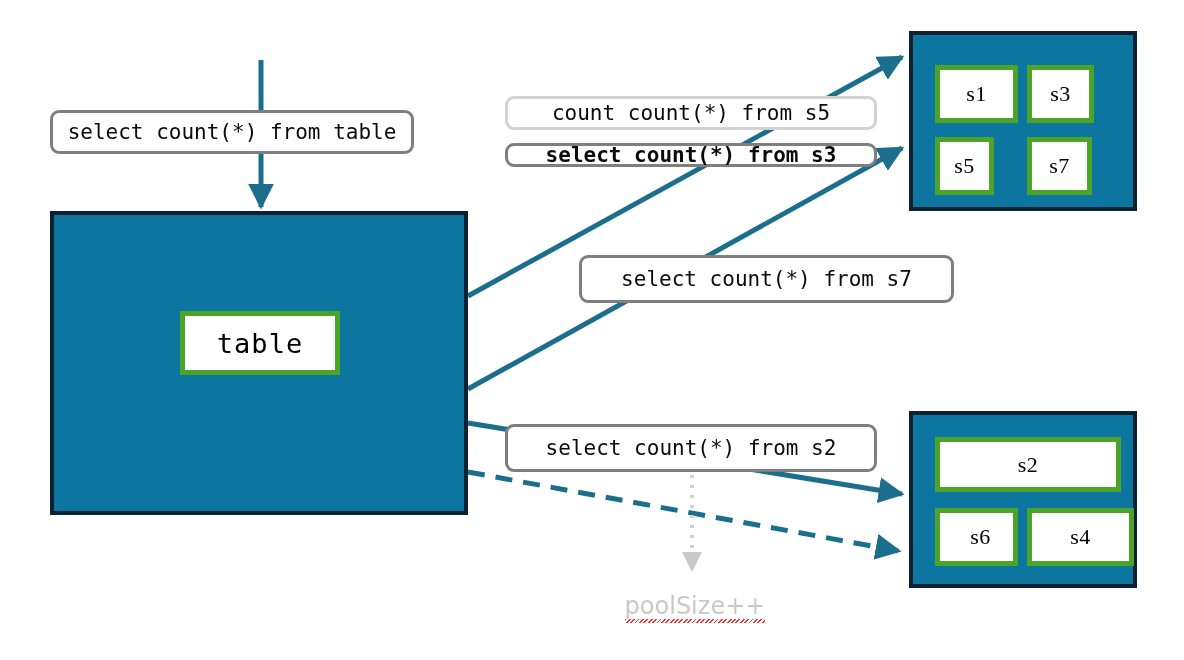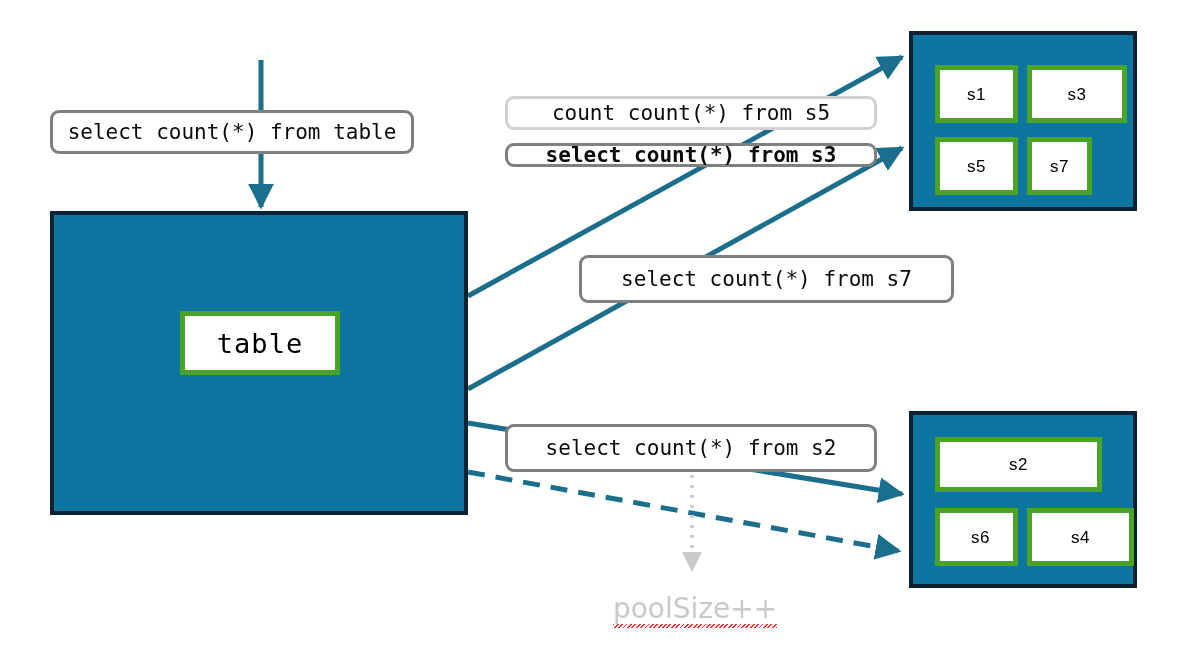--- a/index.html
+++ b/index.html
@@ -66,43 +66,43 @@
     position: absolute;
     background: #ffffff;
     border: 5px solid #4ba428;
     box-sizing: border-box;
     display: flex;
     align-items: center;
     justify-content: center;
     color: #000000;
   }
   .node-label {
-    font-family: Liberation Sans, sans-serif;
-    font-size: 17px;
+    font-family: Liberation Serif, serif;
+    font-size: 22px;
     line-height: 1;
     letter-spacing: 0.5px;
   }
   .node-label.mono {
     font-family: "DejaVu Sans Mono", "Liberation Mono", monospace;
     font-size: 27px;
     letter-spacing: 1px;
   }
 
   #node-table {
     left: 180px;
     top: 311px;
     width: 160px;
     height: 64px;
   }
   #node-s1 { left: 935px; top: 65px;  width: 83px; height: 58px; }
-  #node-s3 { left: 1027px; top: 65px; width: 100px; height: 58px; }
-  #node-s5 { left: 935px; top: 137px; width: 83px; height: 58px; }
+  #node-s3 { left: 1027px; top: 65px; width: 67px; height: 58px; }
+  #node-s5 { left: 935px; top: 137px; width: 59px; height: 58px; }
   #node-s7 { left: 1027px; top: 137px; width: 65px; height: 58px; }
 
-  #node-s2 { left: 935px; top: 437px; width: 167px; height: 55px; justify-content: center; }
+  #node-s2 { left: 935px; top: 437px; width: 186px; height: 55px; justify-content: center; }
   #node-s6 { left: 935px; top: 508px; width: 83px; height: 58px; padding-left: 8px; }
   #node-s4 { left: 1027px; top: 508px; width: 107px; height: 58px; }
 
   
   .qbox {
     position: absolute;
     background: #ffffff;
     border: 3px solid #7f7f7f;
     border-radius: 9px;
     box-sizing: border-box;
@@ -129,21 +129,21 @@
   #q-est     { left: 505px; top: 513px; width: 375px; height: 34px; z-index: 5; }
 
   
   #poolsize {
     position: absolute;
     left: 605px;
     top: 592px;
     width: 180px;
     text-align: center;
     font-family: "DejaVu Sans", "Liberation Sans", sans-serif;
-    font-size: 28px;
+    font-size: 24px;
     color: #c9c9c9;
     white-space: nowrap;
   }
   #poolsize .sq {
     position: relative;
     display: inline-block;
     padding-bottom: 2px;
   }
   #poolsize .sq::after {
     content: "";

